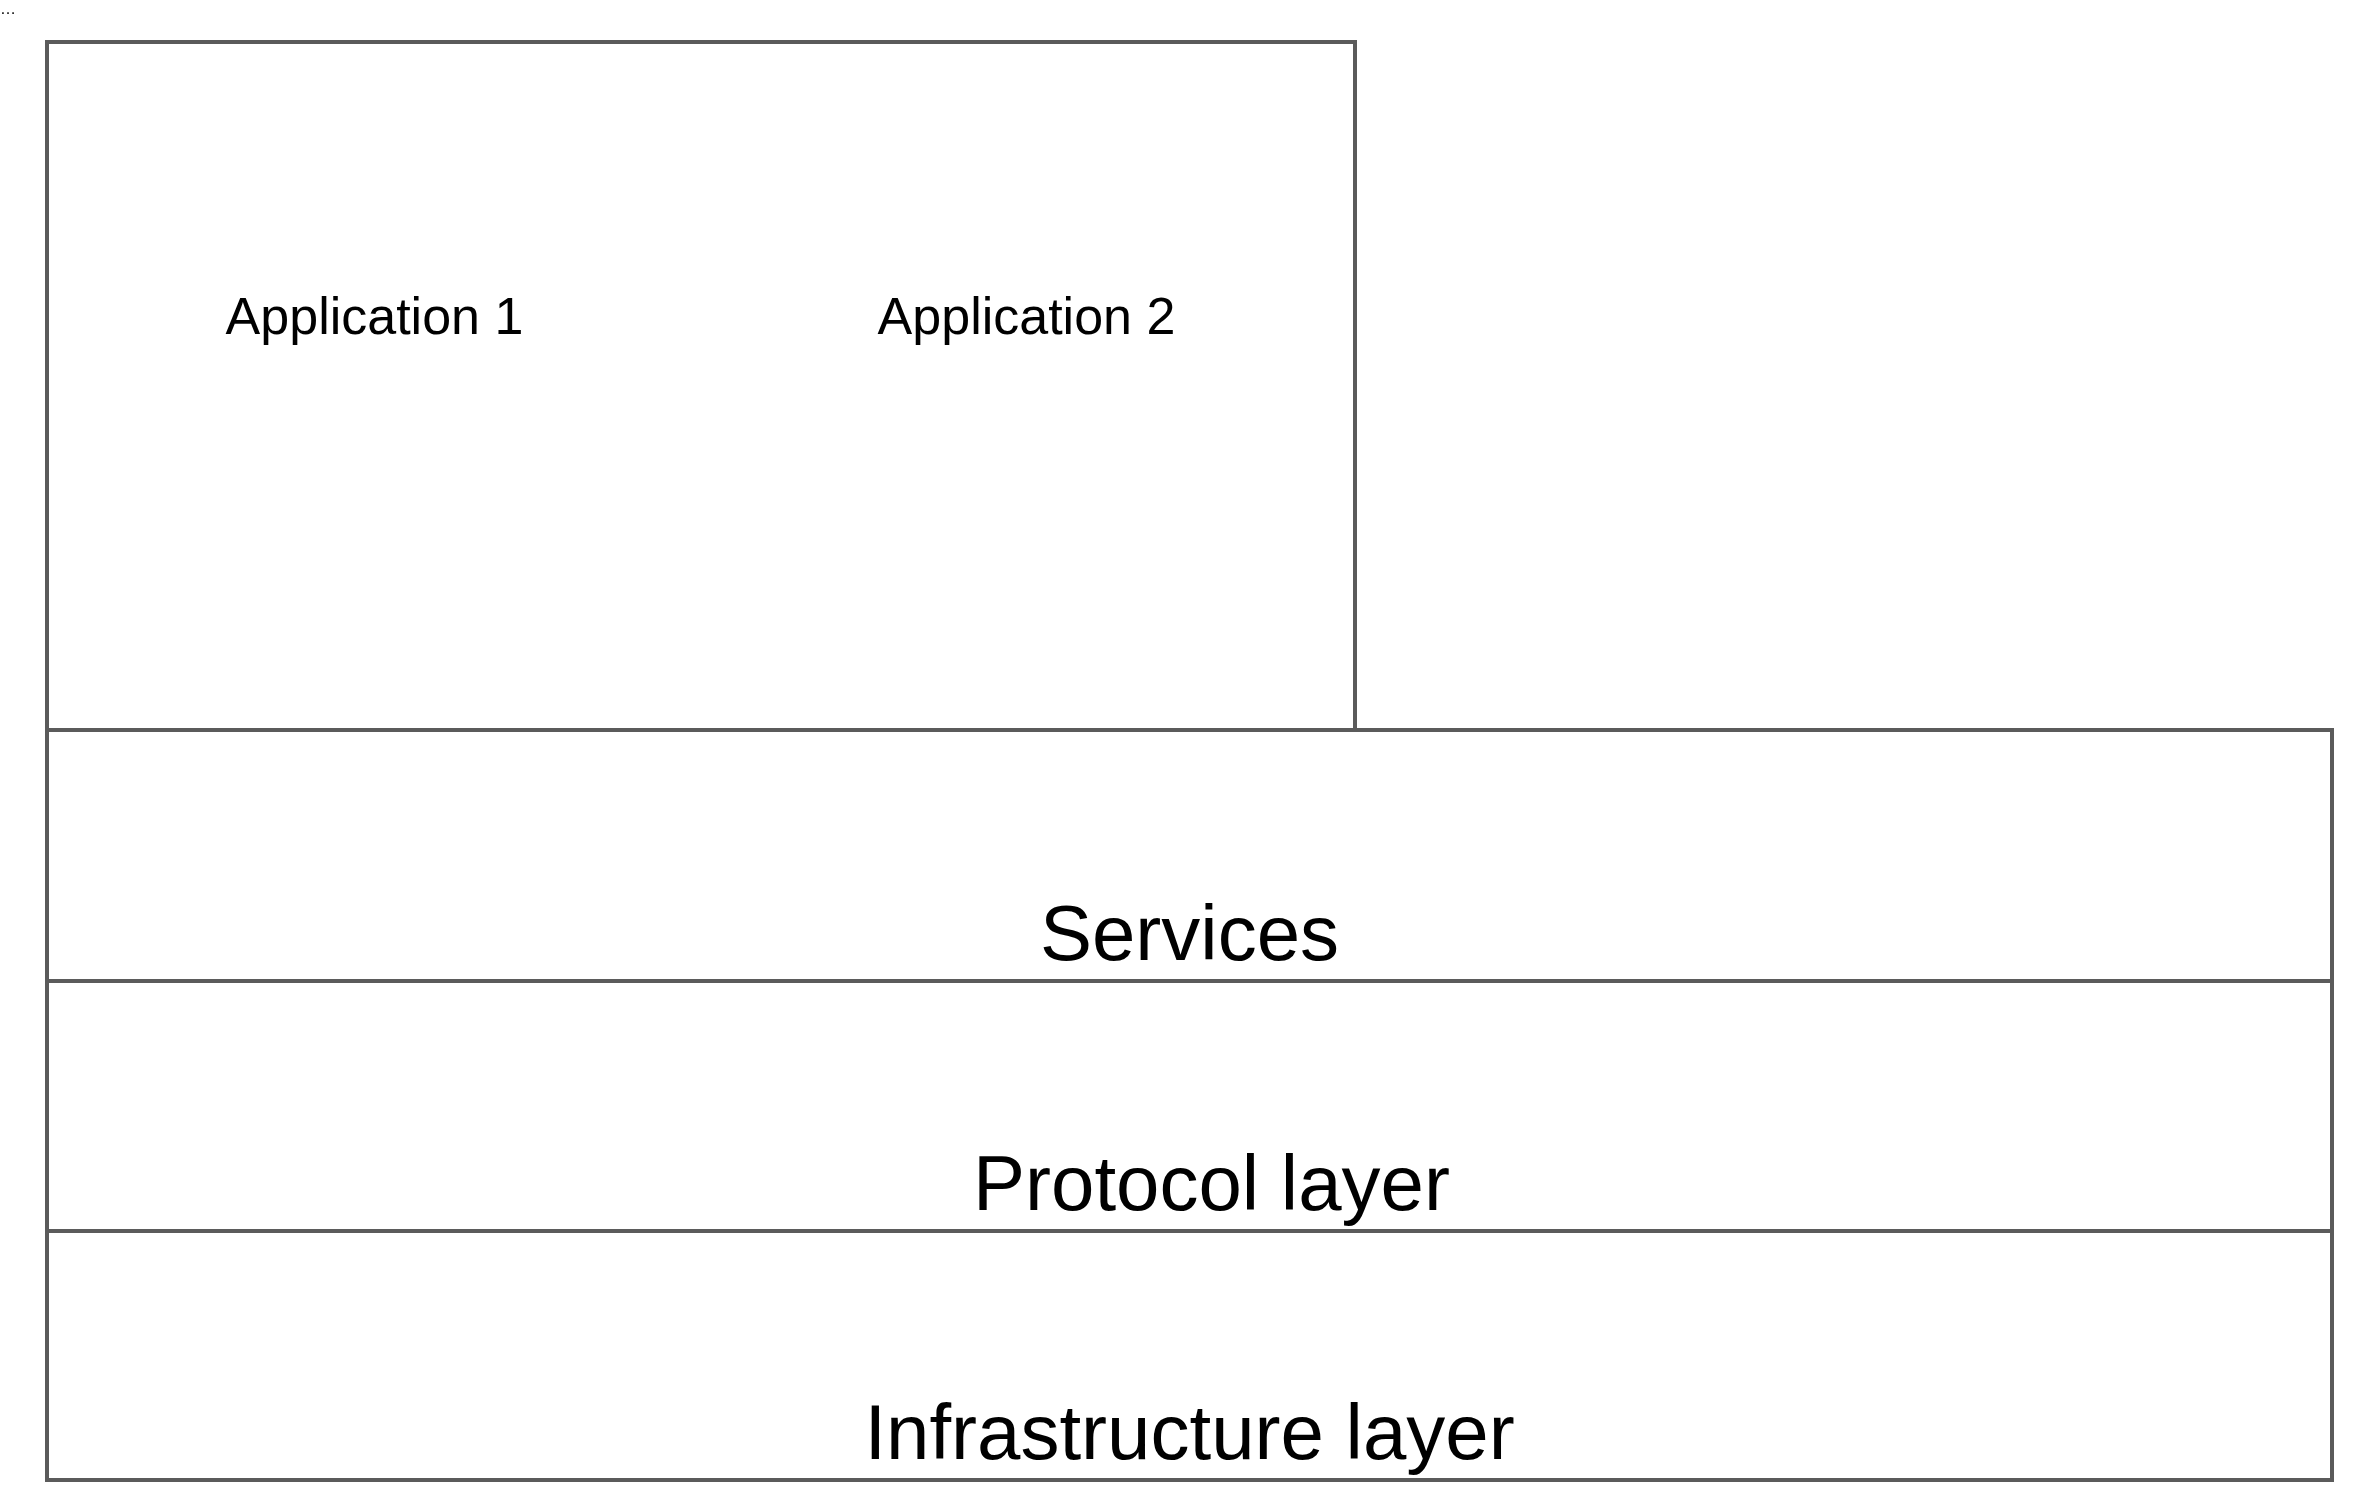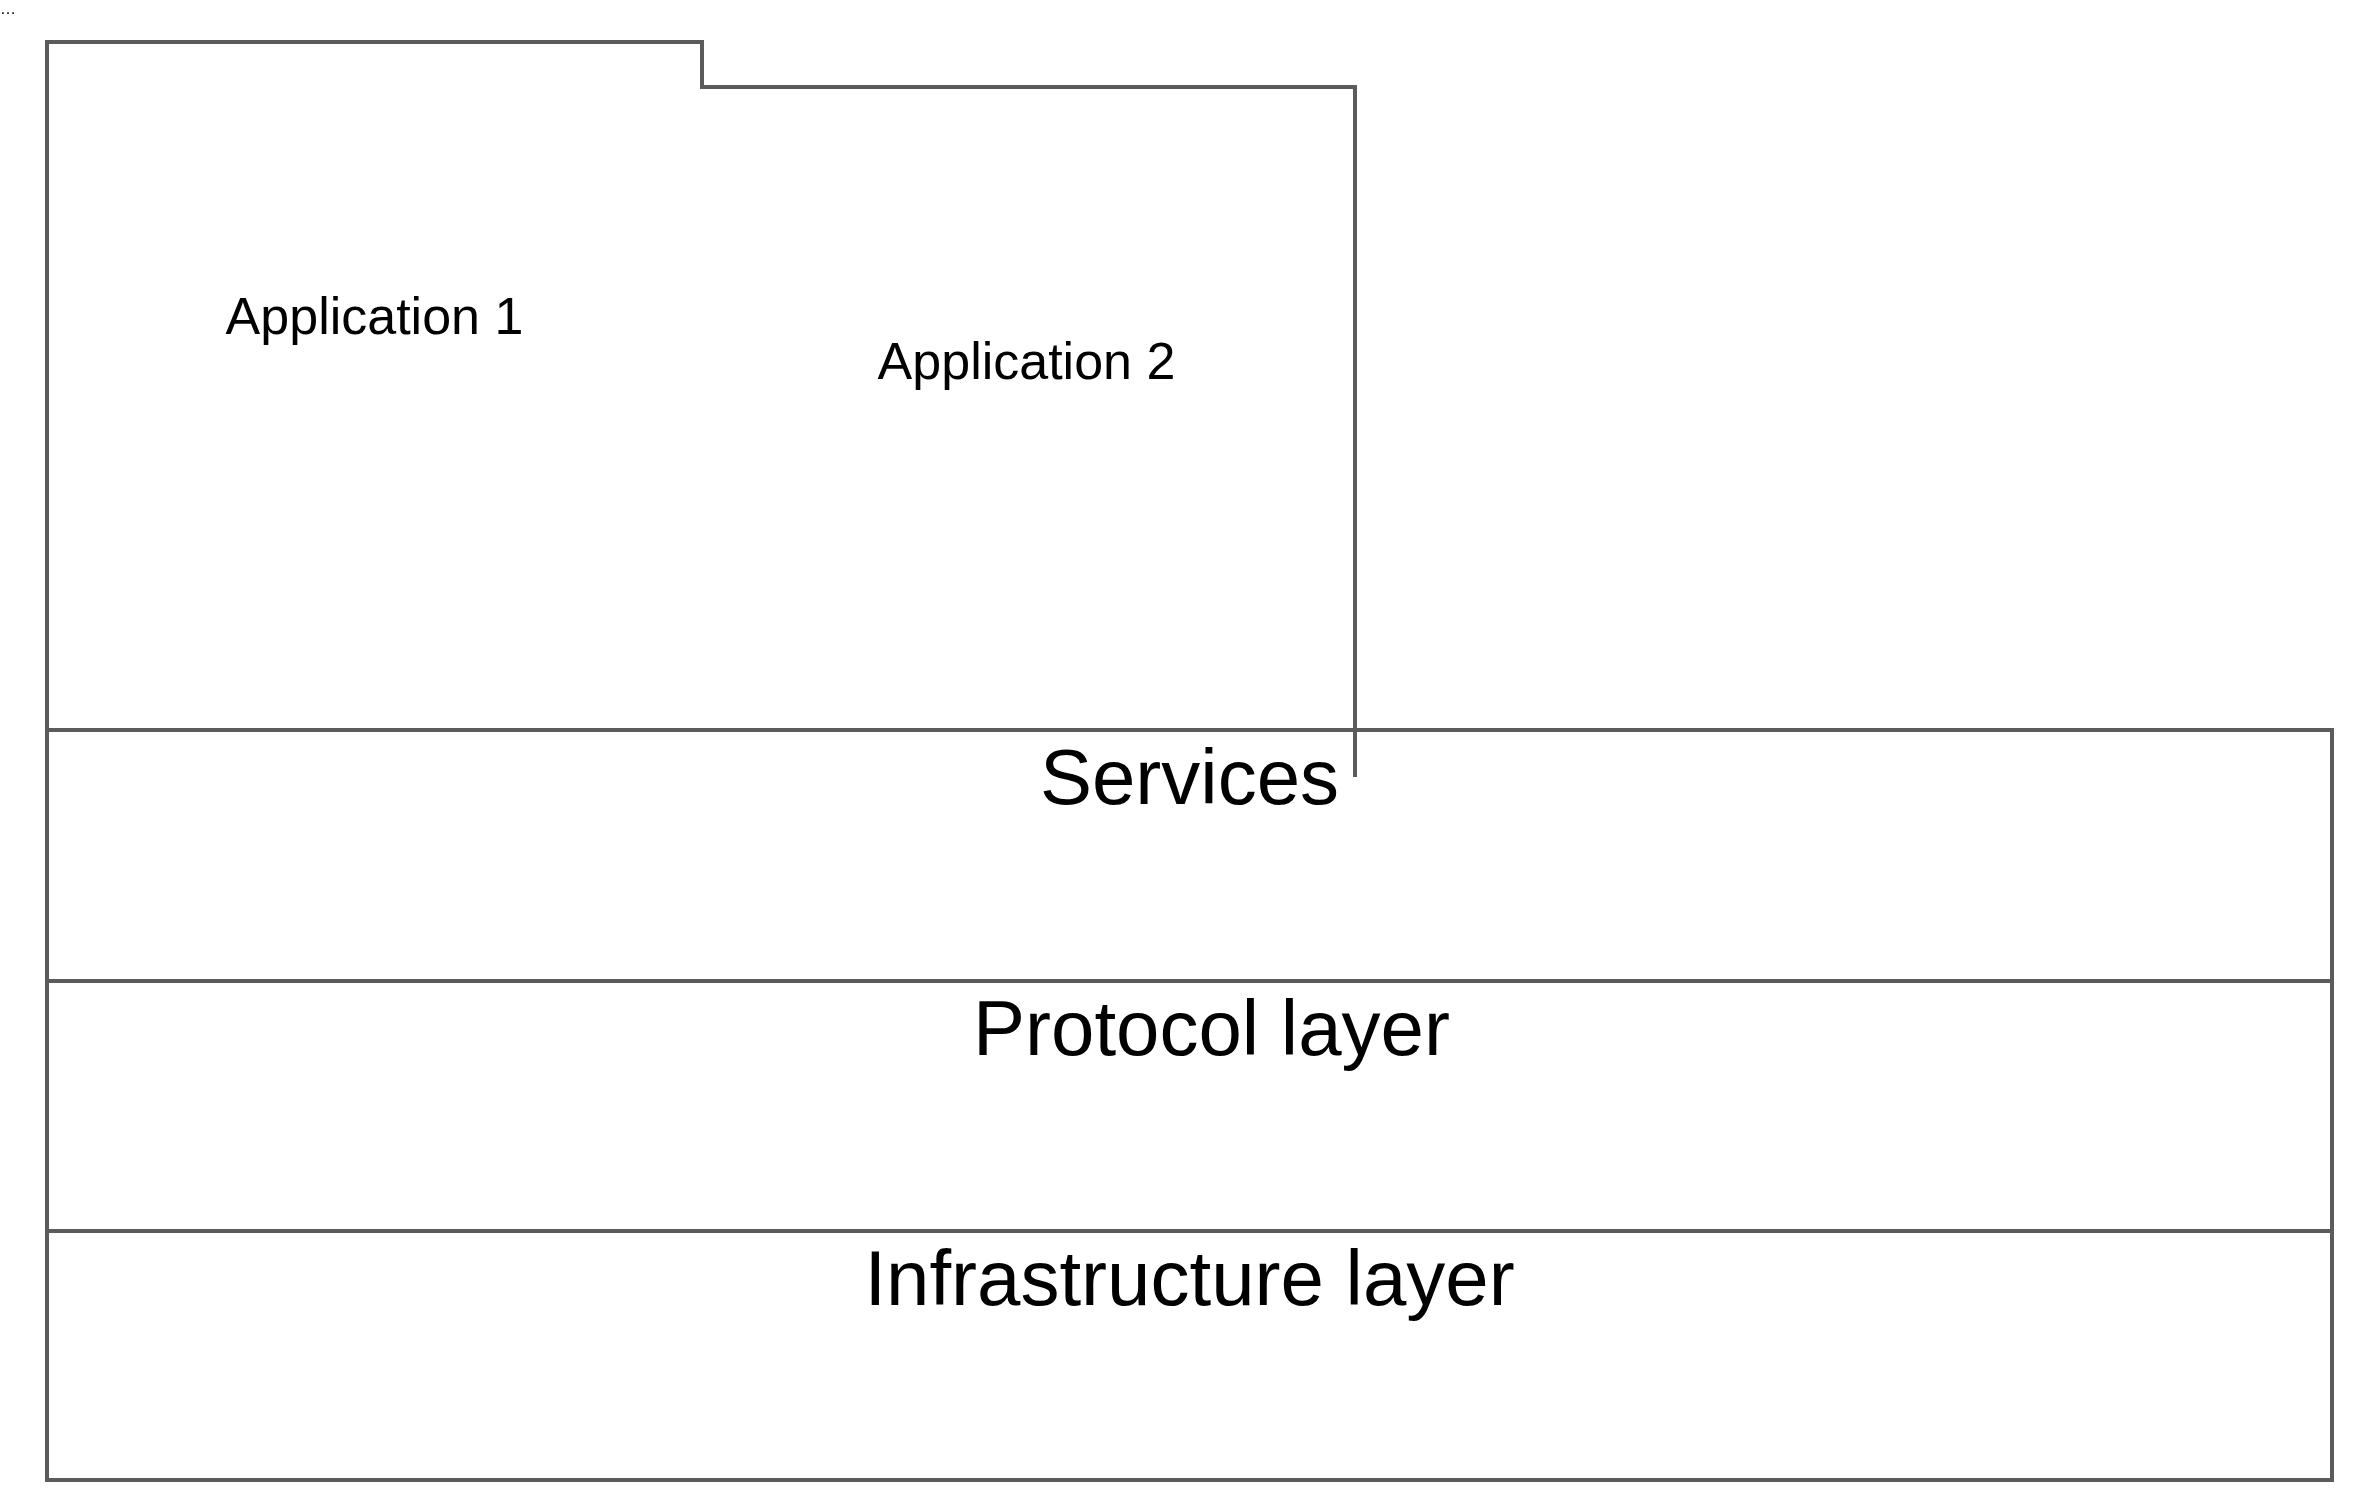--- a/index.html
+++ b/index.html
@@ -39,30 +39,30 @@
   }
   .stack{
     position:absolute;
     box-sizing:border-box;
     border:var(--line-w) solid var(--border-color);
     display:flex;
     flex-direction:column;
   }
   .layer-row{
     box-sizing:border-box;
-    display:flex;align-items:flex-start;justify-content:center;
+    display:flex;align-items:flex-end;justify-content:center;
     font-size:78px;
     white-space:nowrap;
   }
   .layer-row + .layer-row{
     border-top:var(--line-w) solid var(--border-color);
   }
   
   #app1{left:45px;top:40px;width:659px;height:692px;}
-  #app2{left:700px;top:40px;width:657px;height:692px;border-left:none;margin-top:45px;}
+  #app2{left:700px;top:40px;width:657px;height:692px;border-left:none;}
   #appN{left:1675px;top:40px;width:659px;height:692px;}
   #gap-ellipsis{left:1357px;top:40px;width:318px;height:692px;}
   #layers{left:45px;top:728px;width:2289px;height:754px;}
   #layer-services{height:247px;}
   #layer-protocol{height:250px;padding-left:44px;}
   #layer-infrastructure{flex:1;}
 </style>
 </head>
 <body>
 

